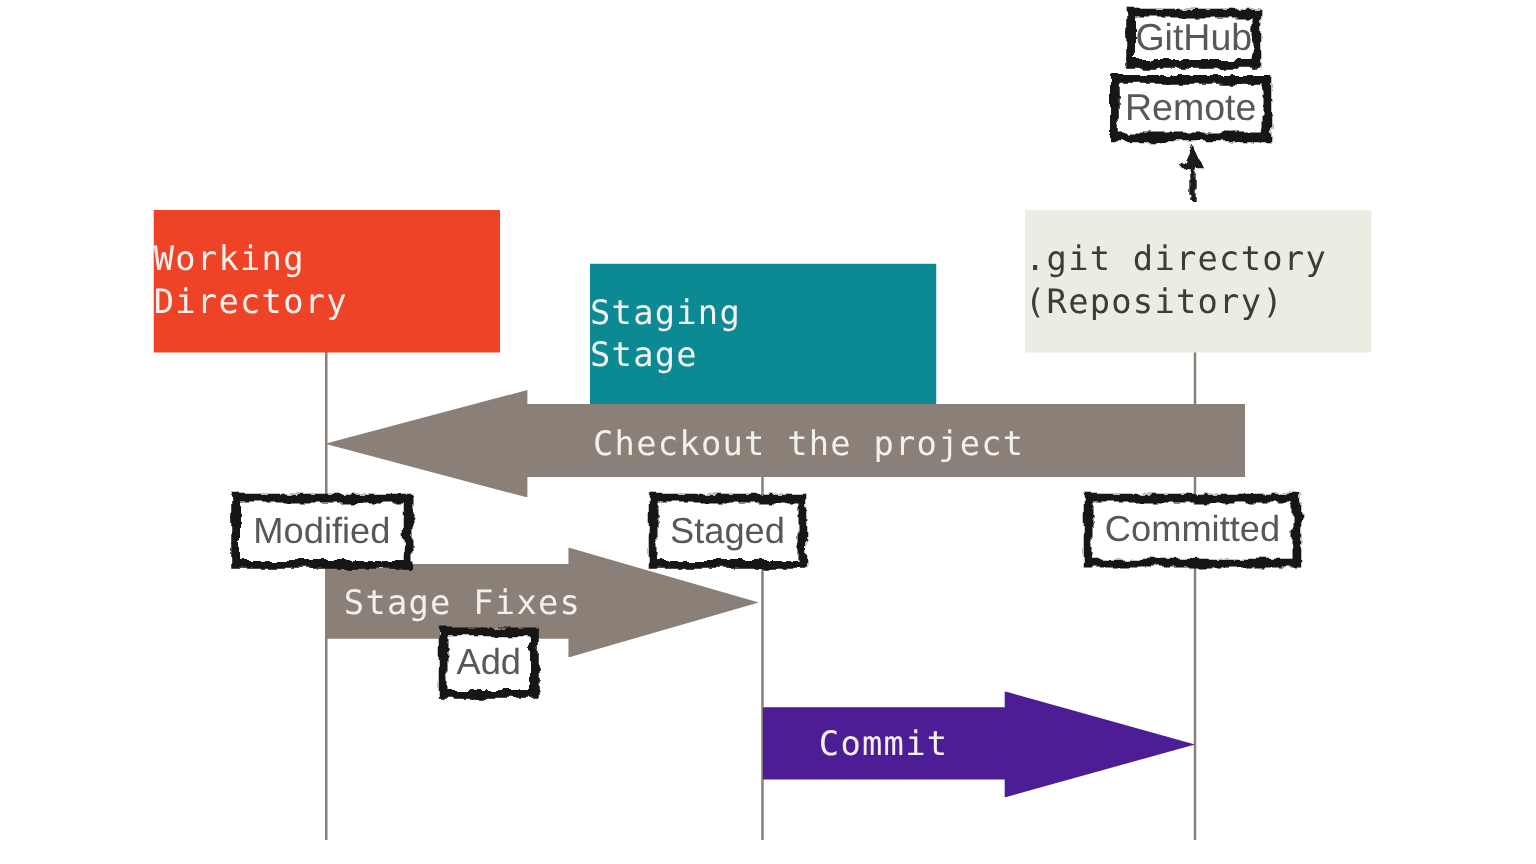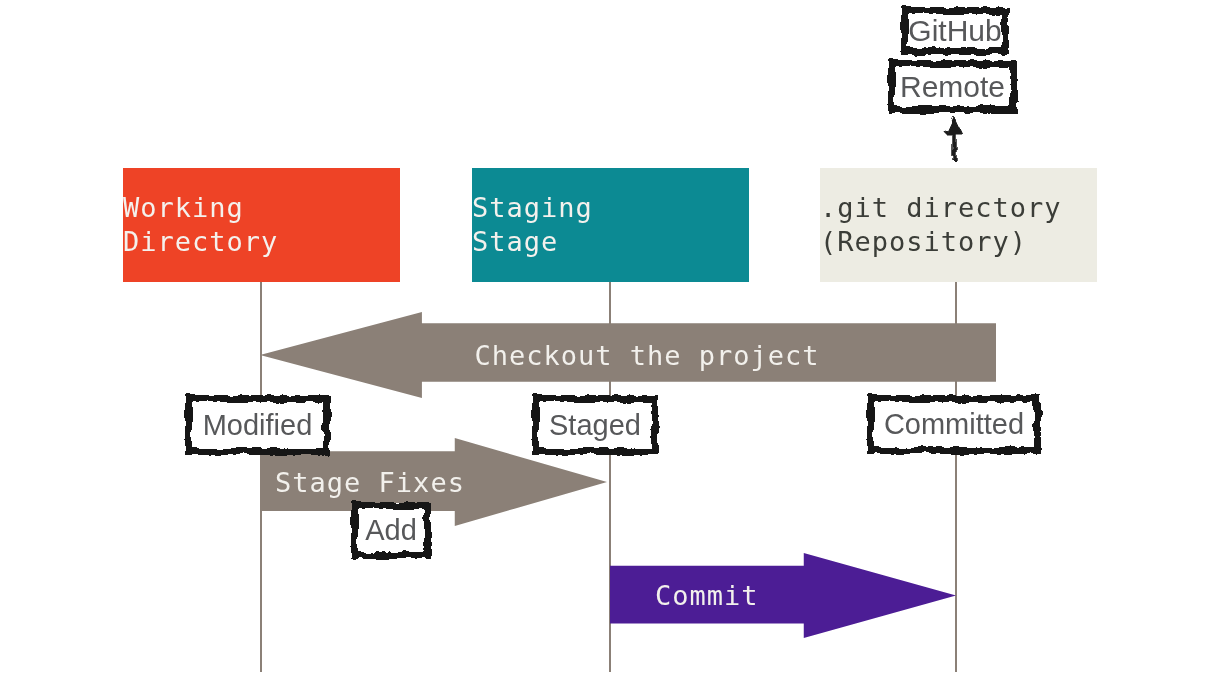--- a/index.html
+++ b/index.html
@@ -93,21 +93,21 @@
     inset: -1px;
     border: 7px solid #161616;
     filter: url(#rough);
     pointer-events: none;
   }
   .scrib .scrib-text { position: relative; }
 
   #lbl-github    { left: 902px; top: 8px;   width: 106px; height: 46px; font-size: 30px; }
   #lbl-remote    { left: 889px; top: 61px;  width: 127px; height: 51px; font-size: 30px; }
   #lbl-modified  { left: 186px; top: 396px; width: 143px; height: 58px; }
-  #lbl-staged    { left: 533px; top: 396px; width: 124px; height: 58px; }
+  #lbl-staged    { left: 520px; top: 396px; width: 124px; height: 58px; }
   #lbl-committed { left: 868px; top: 396px; width: 172px; height: 57px; }
   #lbl-add       { left: 352px; top: 503px; width: 78px;  height: 55px; }
 
   
   #push-arrow {
     position: absolute;
     left: 941px; top: 112px;
     z-index: 1;
   }
 </style>
@@ -140,21 +140,21 @@
     <span class="scrib-text">GitHub</span>
   </div>
   <div class="scrib" id="lbl-remote">
     <span class="scrib-text">Remote</span>
   </div>
 
   <div class="colbox" id="col-working" style="background-color: rgb(238, 67, 38); color: rgb(244, 241, 237);">
     <span>Working</span>
     <span>Directory</span>
   </div>
-  <div class="colbox" id="col-staging" style="background-color: rgb(12, 138, 147); color: rgb(244, 241, 237);">
+  <div class="colbox" id="col-staging" style="background-color: rgb(12, 138, 147); color: rgb(244, 241, 237); margin-top: 43px;">
     <span>Staging</span>
     <span>Stage</span>
   </div>
   <div class="colbox" id="col-git" style="background-color: rgb(237, 236, 227); color: rgb(59, 61, 56);">
     <span>.git directory</span>
     <span>(Repository)</span>
   </div>
 
   <div class="arrow" id="arrow-checkout" style="background-color: rgb(139, 128, 119);">
     <span class="arrow-label">Checkout the project</span>

